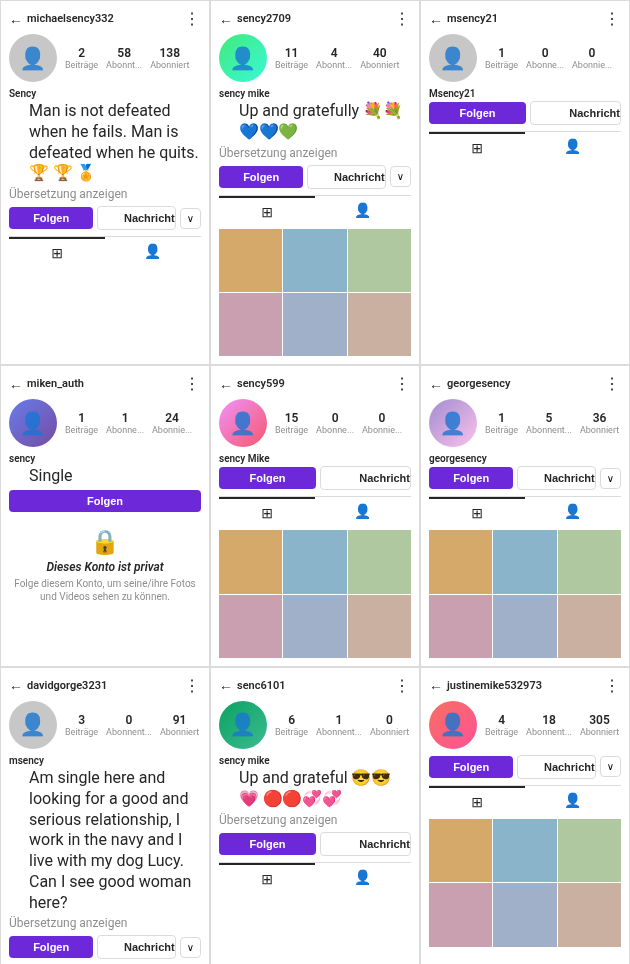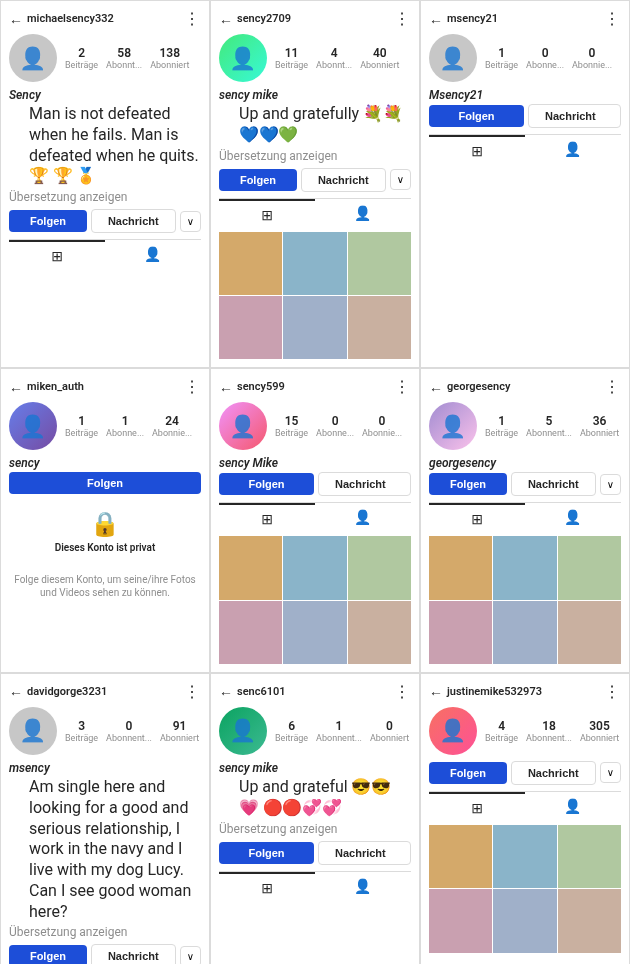--- a/index.html
+++ b/index.html
@@ -84,24 +84,23 @@
     }
     
     .stat-label {
       font-size: 9px;
       color: #8e8e8e;
       display: block;
       white-space: nowrap;
     }
     
     .display-name {
-      font-size: 12px;
+      font-size: 10px;
       font-weight: 600;
       margin-bottom: 2px;
-      font-style: italic;
     }
     
     .bio {
       font-size: 16px;
       color: #262626;
       line-height: 1.3;
       margin-bottom: 3px;
       margin-left: 20px;
     }
     
@@ -112,43 +111,43 @@
     }
     
     .button-row {
       display: flex;
       gap: 4px;
       margin-bottom: 6px;
       align-items: center;
     }
     
     .btn-follow {
-      background: #1d4ed8;
+      background: #6d28d9;
       color: #fff;
       border: none;
       border-radius: 4px;
       font-size: 11px;
       font-weight: 600;
-      padding: 5px 18px;
+      padding: 5px 4px;
       flex: 1;
       cursor: pointer;
       text-align: center;
     }
     
     .btn-message {
       background: #fff;
       color: #262626;
       border: 1px solid #dbdbdb;
       border-radius: 4px;
       font-size: 11px;
       font-weight: 600;
-      padding: 5px 16px;
+      padding: 5px 0;
       flex: 1;
       cursor: pointer;
-      text-align: left;
+      text-align: right;
     }
     
     .btn-dropdown {
       background: #fff;
       border: 1px solid #dbdbdb;
       border-radius: 4px;
       padding: 4px 6px;
       cursor: pointer;
       font-size: 10px;
     }
@@ -194,23 +193,24 @@
       padding: 10px 0;
     }
     
     .private-icon {
       font-size: 24px;
       color: #262626;
       margin-bottom: 4px;
     }
     
     .private-text {
-      font-size: 10px;
+      font-size: 12px;
       font-weight: 600;
-      margin-bottom: 20px;
+      margin-bottom: 3px;
+      font-style: italic;
     }
     
     .private-subtext {
       font-size: 10px;
       color: #8e8e8e;
       line-height: 1.3;
     }
 
     
     .av-blue { background: linear-gradient(135deg, #667eea, #764ba2); }
@@ -378,20 +378,21 @@
             <span class="stat-number">1</span>
             <span class="stat-label">Abonne...</span>
           </div>
           <div class="stat">
             <span class="stat-number">24</span>
             <span class="stat-label">Abonnie...</span>
           </div>
         </div>
       </div>
       <div class="display-name">sency</div>
+      <div class="bio">Single</div>
       <div class="button-row">
         <button class="btn-follow">Folgen</button>
       </div>
       <div class="private-notice">
         <div class="private-icon">🔒</div>
         <div class="private-text">Dieses Konto ist privat</div>
         <div class="private-subtext">Folge diesem Konto, um seine/ihre
 Fotos und Videos sehen zu können.</div>
       </div>
     </div>

